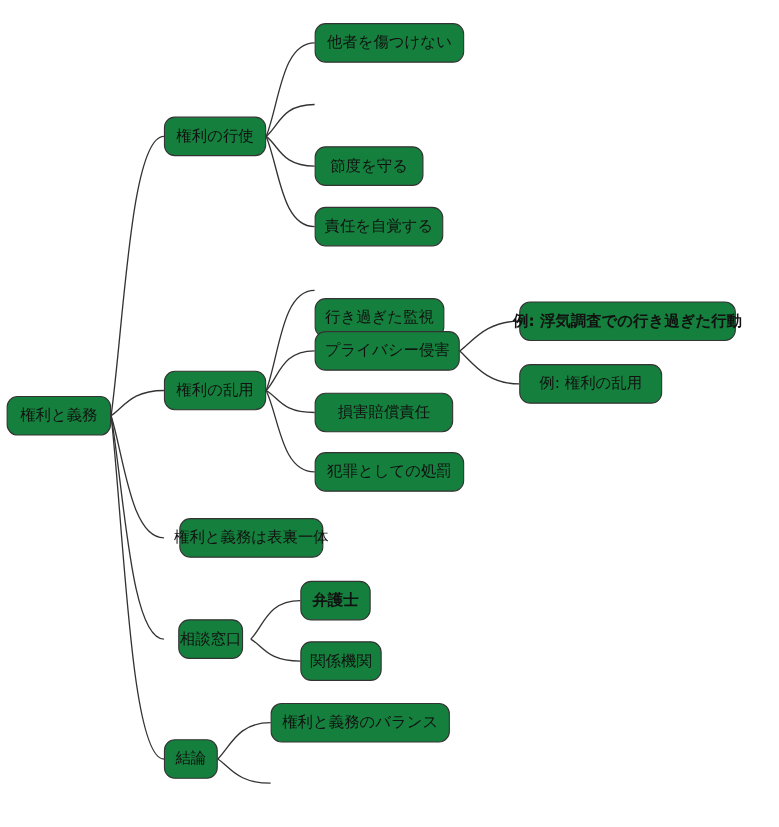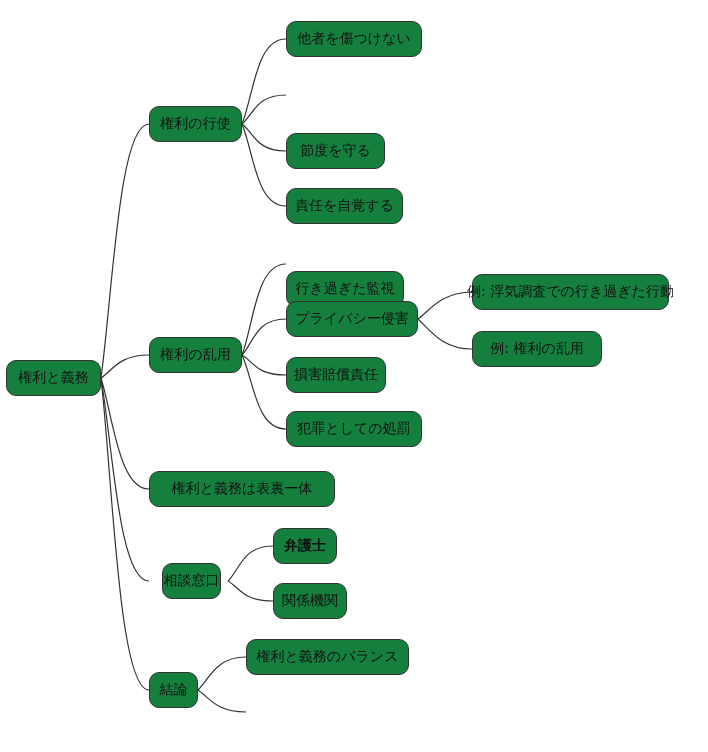--- a/index.html
+++ b/index.html
@@ -77,26 +77,26 @@
   <div class="node" style="left:149px; top:106px; width:93px;">権利の行使</div>
 
   <div class="node" style="left:6px;   top:360px; width:95px;">権利と義務</div>
   <div class="node" style="left:286px; top:21px;  width:136px;">他者を傷つけない</div>
   <div class="node" style="left:286px; top:133px; width:99px;">節度を守る</div>
   <div class="node" style="left:286px; top:188px; width:117px;">責任を自覚する</div>
 
   <div class="node" style="left:149px; top:337px; width:93px;">権利の乱用</div>
   <div class="node" style="left:286px; top:246px; width:118px;margin-top:25px;">行き過ぎた監視</div>
   <div class="node" style="left:286px; top:301px; width:132px;">プライバシー侵害</div>
-  <div class="node" style="left:472px; top:274px; width:197px;">例: 浮気調査での行き過ぎた行動</div>
+  <div class="node" style="left:472px; top:274px; width:197px;font-weight:bold;">例: 浮気調査での行き過ぎた行動</div>
   <div class="node" style="left:472px; top:331px; width:130px;">例: 権利の乱用</div>
-  <div class="node" style="left:286px; top:357px; width:100px;">損害賠償責任</div>
+  <div class="node" style="left:286px; top:357px; width:126px;">損害賠償責任</div>
   <div class="node" style="left:286px; top:411px; width:136px;">犯罪としての処罰</div>
 
-  <div class="node" style="left:149px; top:471px; width:186px;">権利と義務は表裏一体</div>
+  <div class="node" style="left:163px; top:471px; width:131px;">権利と義務は表裏一体</div>
 
   <div class="node" style="left:162px; top:563px; width:59px;">相談窓口</div>
   <div class="node" style="left:273px; top:528px; width:64px;font-weight:bold;">弁護士</div>
   <div class="node" style="left:273px; top:583px; width:74px;">関係機関</div>
 
   <div class="node" style="left:149px; top:672px; width:49px;">結論</div>
   <div class="node" style="left:246px; top:639px; width:163px;">権利と義務のバランス</div>
 
 </div>
 

